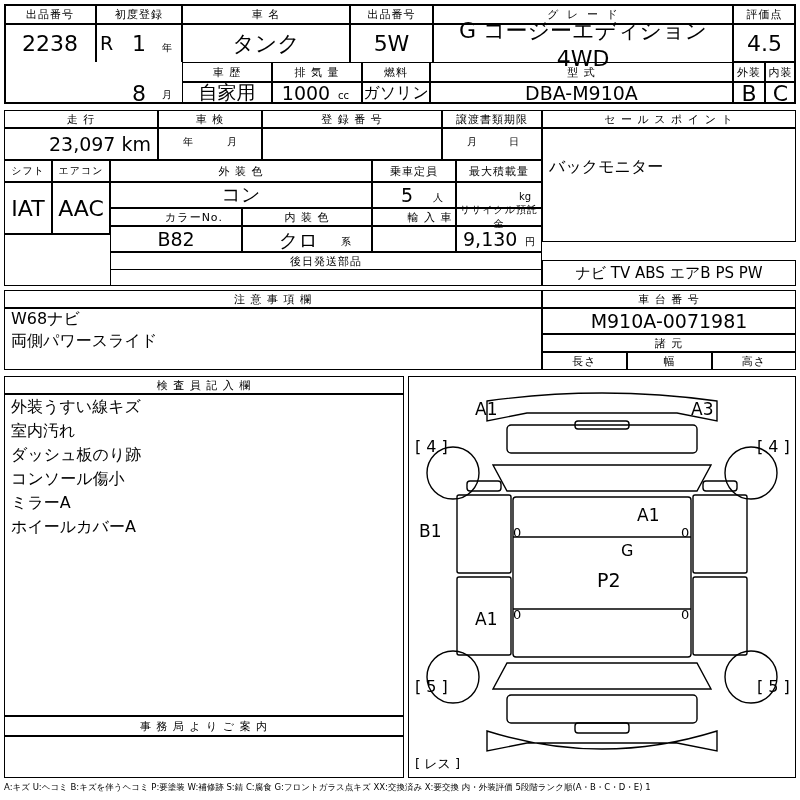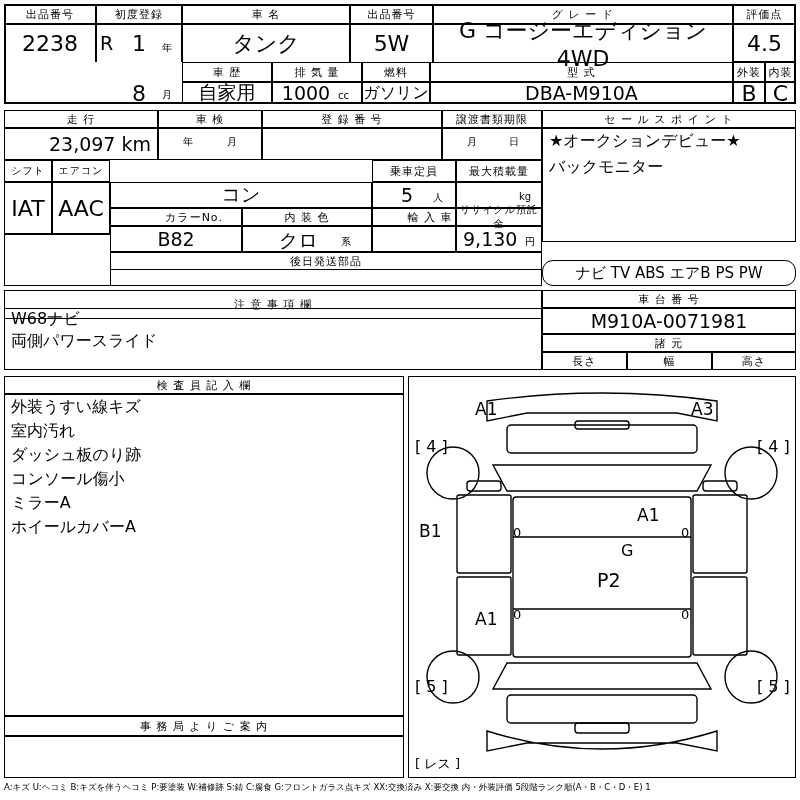--- a/index.html
+++ b/index.html
@@ -26,21 +26,21 @@
 <body>
 
 <div class="sheet">
 
   <div class="box" style="left:4px;top:4px;width:792px;height:100px;border-width:2px;"></div>
 
   <div class="box lbl hdr ctr" style="left:4px;top:4px;width:92px;height:20px;">出品番号</div>
   <div class="box lbl hdr ctr" style="left:96px;top:4px;width:86px;height:20px;">初度登録</div>
   <div class="box lbl hdr ctr" style="left:182px;top:4px;width:168px;height:20px;">車 名</div>
   <div class="box lbl hdr ctr" style="left:350px;top:4px;width:83px;height:20px;">出品番号</div>
-  <div class="box lbl hdr ctr" style="left:433px;top:4px;width:300px;height:20px;">グ レ ー ド</div>
+  <div class="box lbl hdr ctr" style="left:433px;top:4px;width:300px;height:20px;font-family:Liberation Mono, monospace;">グ レ ー ド</div>
   <div class="box lbl hdr ctr" style="left:733px;top:4px;width:63px;height:20px;">評価点</div>
 
   <div class="box lbl big ctr" style="left:4px;top:24px;width:92px;height:38px;border-bottom:none;">2238</div>
   <div class="box" style="left:96px;top:24px;width:86px;height:38px;border-bottom:none;"></div>
   <div class="lbl val lft" style="left:100px;top:24px;width:22px;height:38px;">R</div>
   <div class="lbl big ctr" style="left:122px;top:24px;width:34px;height:38px;">1</div>
   <div class="lbl sml ctr" style="left:156px;top:38px;width:22px;height:20px;">年</div>
 
   <div class="box lbl big ctr" style="left:182px;top:24px;width:168px;height:38px;border-bottom:none;">タンク</div>
   <div class="box lbl big ctr" style="left:350px;top:24px;width:83px;height:38px;border-bottom:none;">5W</div>
@@ -79,20 +79,21 @@
     <div class="lbl sml" style="position:absolute;left:68px;top:6px;">月</div>
   </div>
   <div class="box lbl val ctr" style="left:262px;top:128px;width:180px;height:32px;"></div>
   <div class="box" style="left:442px;top:128px;width:100px;height:32px;">
     <div class="lbl sml" style="position:absolute;left:24px;top:6px;">月</div>
     <div class="lbl sml" style="position:absolute;left:66px;top:6px;">日</div>
   </div>
 
   <div class="box lbl hdr ctr" style="left:4px;top:160px;width:48px;height:22px;font-size:10px;">シフト</div>
   <div class="box lbl hdr ctr" style="left:52px;top:160px;width:58px;height:22px;font-size:10px;">エアコン</div>
+  <div class="box lbl hdr ctr" style="left:110px;top:160px;width:262px;height:22px;">外 装 色</div>
   <div class="box lbl hdr ctr" style="left:372px;top:160px;width:84px;height:22px;">乗車定員</div>
   <div class="box lbl hdr ctr" style="left:456px;top:160px;width:86px;height:22px;">最大積載量</div>
 
   <div class="box lbl big ctr" style="left:4px;top:182px;width:48px;height:52px;">IAT</div>
   <div class="box lbl big ctr" style="left:52px;top:182px;width:58px;height:52px;">AAC</div>
 
   <div class="box lbl val ctr" style="left:110px;top:182px;width:262px;height:26px;">コン</div>
   <div class="box" style="left:372px;top:182px;width:84px;height:26px;">
     <div class="lbl val" style="position:absolute;left:28px;top:1px;">5</div>
     <div class="lbl sml" style="position:absolute;left:60px;top:8px;">人</div>
@@ -117,27 +118,26 @@
     <div class="lbl val" style="position:absolute;left:6px;top:1px;">9,130</div>
     <div class="lbl sml" style="position:absolute;left:68px;top:8px;">円</div>
   </div>
 
   <div class="box lbl hdr ctr" style="left:110px;top:252px;width:432px;height:18px;">後日発送部品</div>
   <div class="box" style="left:110px;top:270px;width:432px;height:16px;border-top:none;"></div>
   <div class="box" style="left:4px;top:234px;width:106px;height:52px;border-right:none;"></div>
 
   <div class="box lbl hdr ctr" style="left:542px;top:110px;width:254px;height:18px;">セ ー ル ス ポ イ ン ト</div>
   <div class="box" style="left:542px;top:128px;width:254px;height:114px;">
-    <div class="lbl val lft" style="position:absolute;left:6px;top:2px;font-size:16px;">★オークションデビュー★</div>
     <div class="lbl val lft" style="position:absolute;left:6px;top:28px;font-size:16px;">バックモニター</div>
   </div>
 
-  <div class="box lbl ctr" style="left:542px;top:260px;width:254px;height:26px;font-size:15px;border-radius:11px;">ナビ  TV  ABS エアB  PS  PW</div>
-
-  <div class="box lbl hdr ctr" style="left:4px;top:290px;width:538px;height:29px;">注 意 事 項 欄</div>
+  <div class="box lbl ctr" style="left:542px;top:260px;width:254px;height:26px;font-size:15px;">ナビ  TV  ABS エアB  PS  PW</div>
+
+  <div class="box lbl hdr ctr" style="left:4px;top:290px;width:538px;height:18px;">注 意 事 項 欄</div>
   <div class="box" style="left:4px;top:308px;width:538px;height:62px;">
     <div class="lbl val lft" style="position:absolute;left:6px;top:0px;font-size:16px;">W68ナビ</div>
     <div class="lbl val lft" style="position:absolute;left:6px;top:22px;font-size:16px;">両側パワースライド</div>
   </div>
 
   <div class="box lbl hdr ctr" style="left:542px;top:290px;width:254px;height:18px;">車 台 番 号</div>
   <div class="box lbl ctr" style="left:542px;top:308px;width:254px;height:26px;font-size:19px;">M910A-0071981</div>
   <div class="box lbl hdr ctr" style="left:542px;top:334px;width:254px;height:18px;">諸 元</div>
   <div class="box lbl hdr ctr" style="left:542px;top:352px;width:85px;height:18px;">長さ</div>
   <div class="box lbl hdr ctr" style="left:627px;top:352px;width:85px;height:18px;">幅</div>

